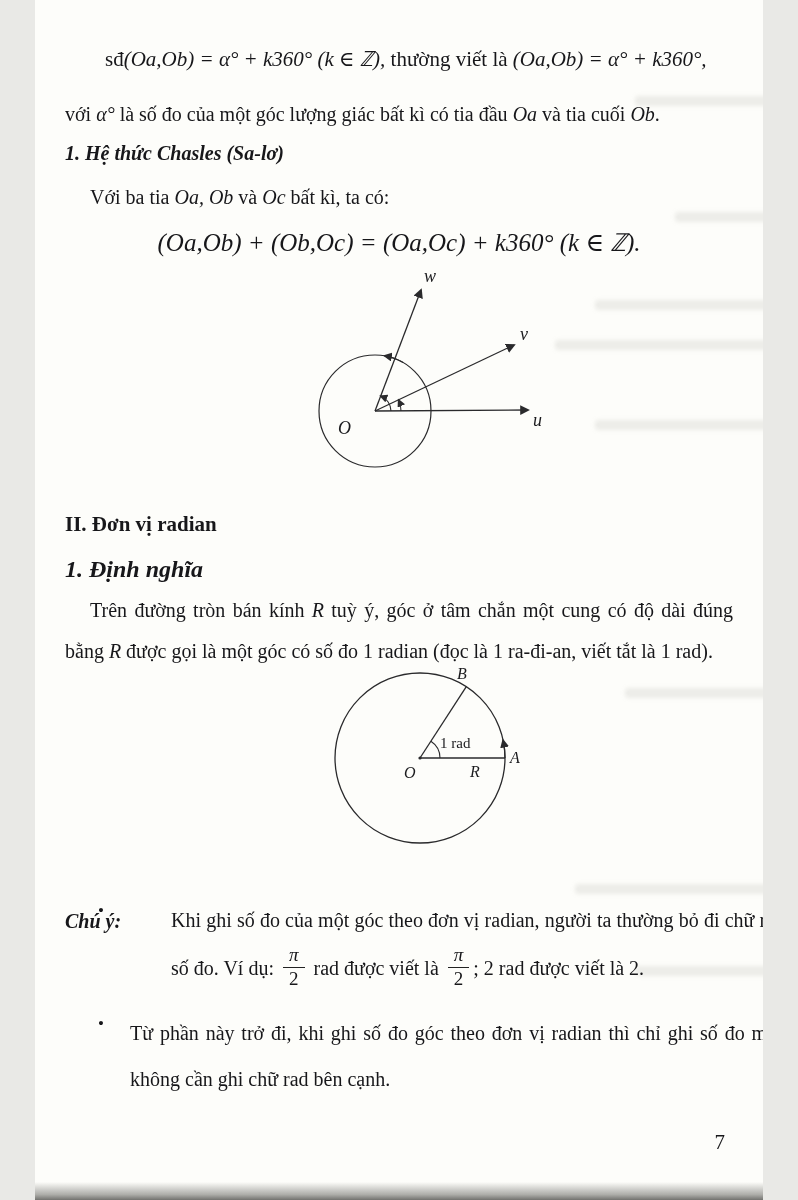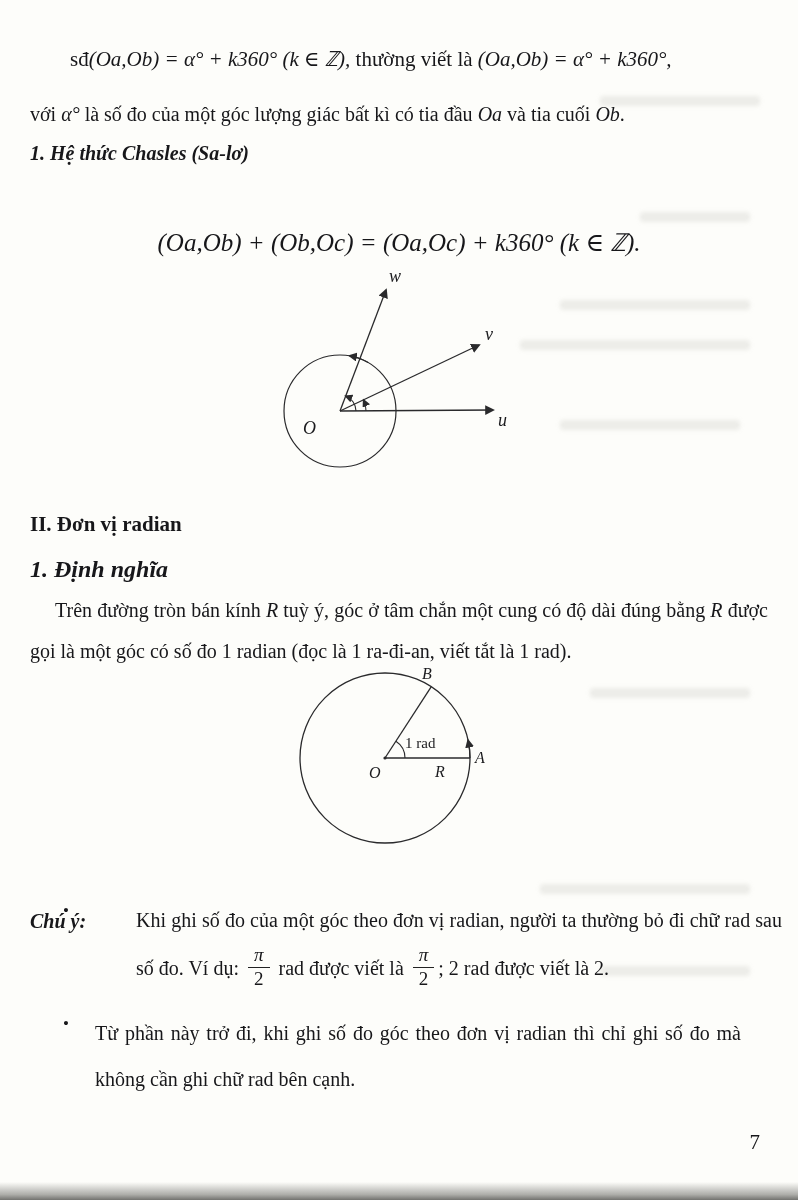--- a/index.html
+++ b/index.html
@@ -1,19 +1,19 @@
 <!DOCTYPE html>
 <html><head>
 <meta charset="utf-8">
 <style>
   * { box-sizing: border-box; }
   html, body { margin: 0; padding: 0; background: #e9e9e6; }
   .page {
     position: relative;
-    width: 798px; height: 1200px;
+    width: 728px; height: 1200px;
     margin: 0 auto;
     background: #fdfdfa;
     font-family: "Liberation Serif", "DejaVu Serif", serif;
     color: #17171a;
     overflow: hidden;
     padding-left: 28px;
   }
   .abs { position: absolute; }
   .math { font-style: italic; }
   .rm { font-style: normal; }
@@ -69,20 +69,23 @@
   <div class="abs f-line1">
     <span class="rm">sđ</span><span class="math">(Oa,Ob) = α° + k360° (k ∈ ℤ),</span><span class="rm"> thường viết là </span><span class="math">(Oa,Ob) = α° + k360°,</span>
   </div>
 
   <div class="abs f-line2">
     <span class="rm">với </span><span class="math">α°</span><span class="rm"> là số đo của một góc lượng giác bất kì có tia đầu </span><span class="math">Oa</span><span class="rm"> và tia cuối </span><span class="math">Ob</span><span class="rm">.</span>
   </div>
 
   <div class="abs h-chasles bi">1. Hệ thức Chasles (Sa-lơ)</div>
 
+  <div class="abs p-chasles">
+    <span class="rm">Với ba tia </span><span class="math">Oa, Ob</span><span class="rm"> và </span><span class="math">Oc</span><span class="rm"> bất kì, ta có:</span>
+  </div>
 
   <div class="abs f-chasles">
     <span class="math">(Oa,Ob) + (Ob,Oc) = (Oa,Oc) + k360° (k ∈ ℤ).</span>
   </div>
 
   <svg class="abs diagram1" width="320" height="212" viewBox="0 0 320 212">
     <defs>
       <marker id="ar1" viewBox="0 0 10 10" refX="8" refY="5" markerWidth="7.5" markerHeight="7.5" orient="auto-start-reverse">
         <path d="M0,0 L10,5 L0,10 z" fill="#2a2a2c"></path>
       </marker>

